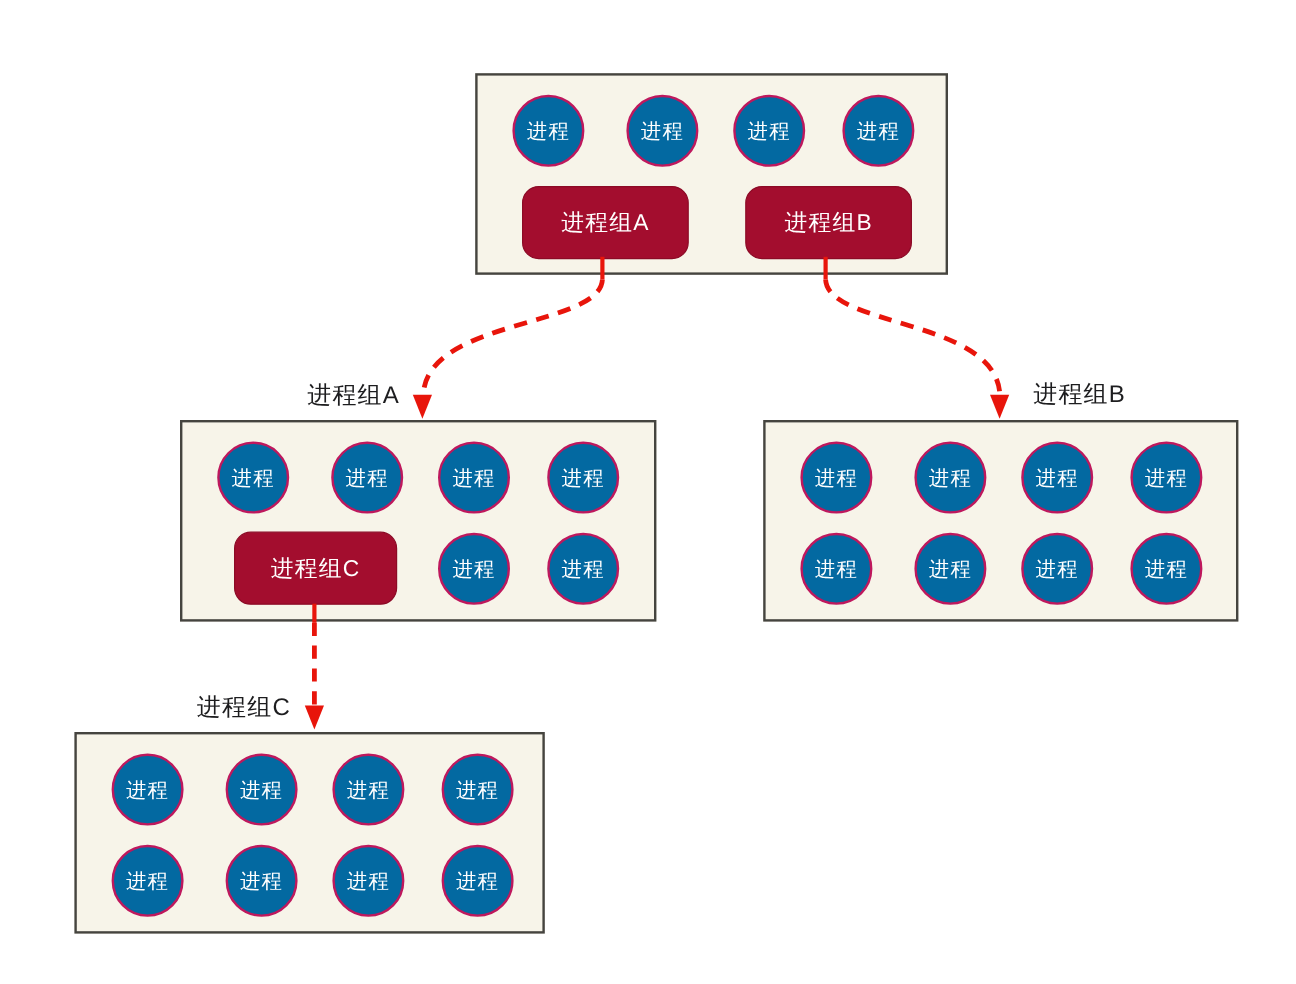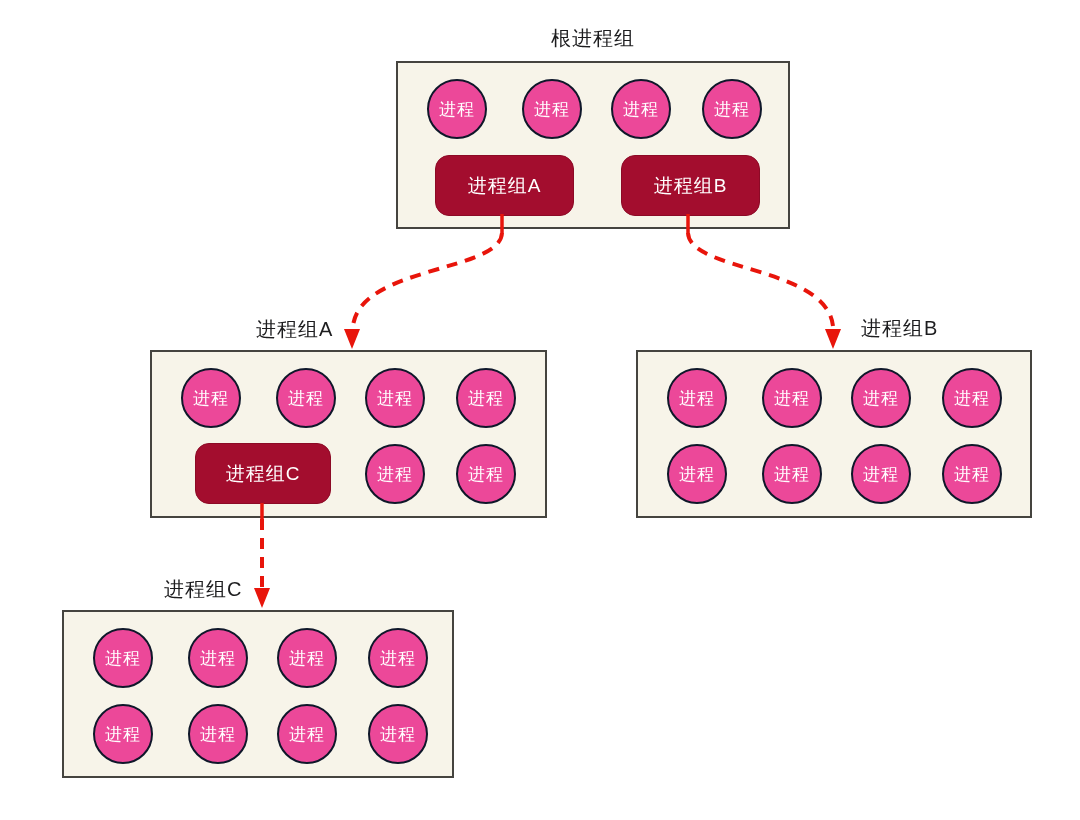--- a/index.html
+++ b/index.html
@@ -33,22 +33,22 @@
   }
   .title-root { left: 396px; top: 25px; width: 394px; text-align: center; }
   .title-a { left: 256px; top: 316px; }
   .title-b { left: 861px; top: 315px; }
   .title-c { left: 164px; top: 576px; }
   
   .circle {
     position: absolute;
     width: 60px; height: 60px;
     border-radius: 50%;
-    background: #ec4899;
-    border: 2px solid #0f172a;
+    background: #0369a1;
+    border: 2px solid #be185d;
     box-sizing: border-box;
     display: flex; align-items: center; justify-content: center;
   }
   .clabel { color: #ffffff; font-size: 17px; letter-spacing: 1px; }
   .r1 { top: 16px; }
   .r2 { top: 92px; }
   .c1 { left: 29px; }
   .c2 { left: 124px; }
   .c3 { left: 213px; }
   .c4 { left: 304px; }
@@ -80,21 +80,20 @@
     stroke: #e8150b; stroke-width: 4; fill: none;
     stroke-dasharray: 11 8;
   }
   .arrows .head { fill: #e8150b; }
 </style>
 </head>
 <body>
 
 <div class="canvas">
 
-  <div class="gtitle title-root">根进程组</div>
   <div class="gtitle title-a">进程组A</div>
   <div class="gtitle title-b">进程组B</div>
   <div class="gtitle title-c">进程组C</div>
 
   <div class="gbox box-root">
     <div class="circle r1 c1">
         <span class="clabel">进程</span>
       </div>
     <div class="circle r1 c2">
         <span class="clabel">进程</span>

